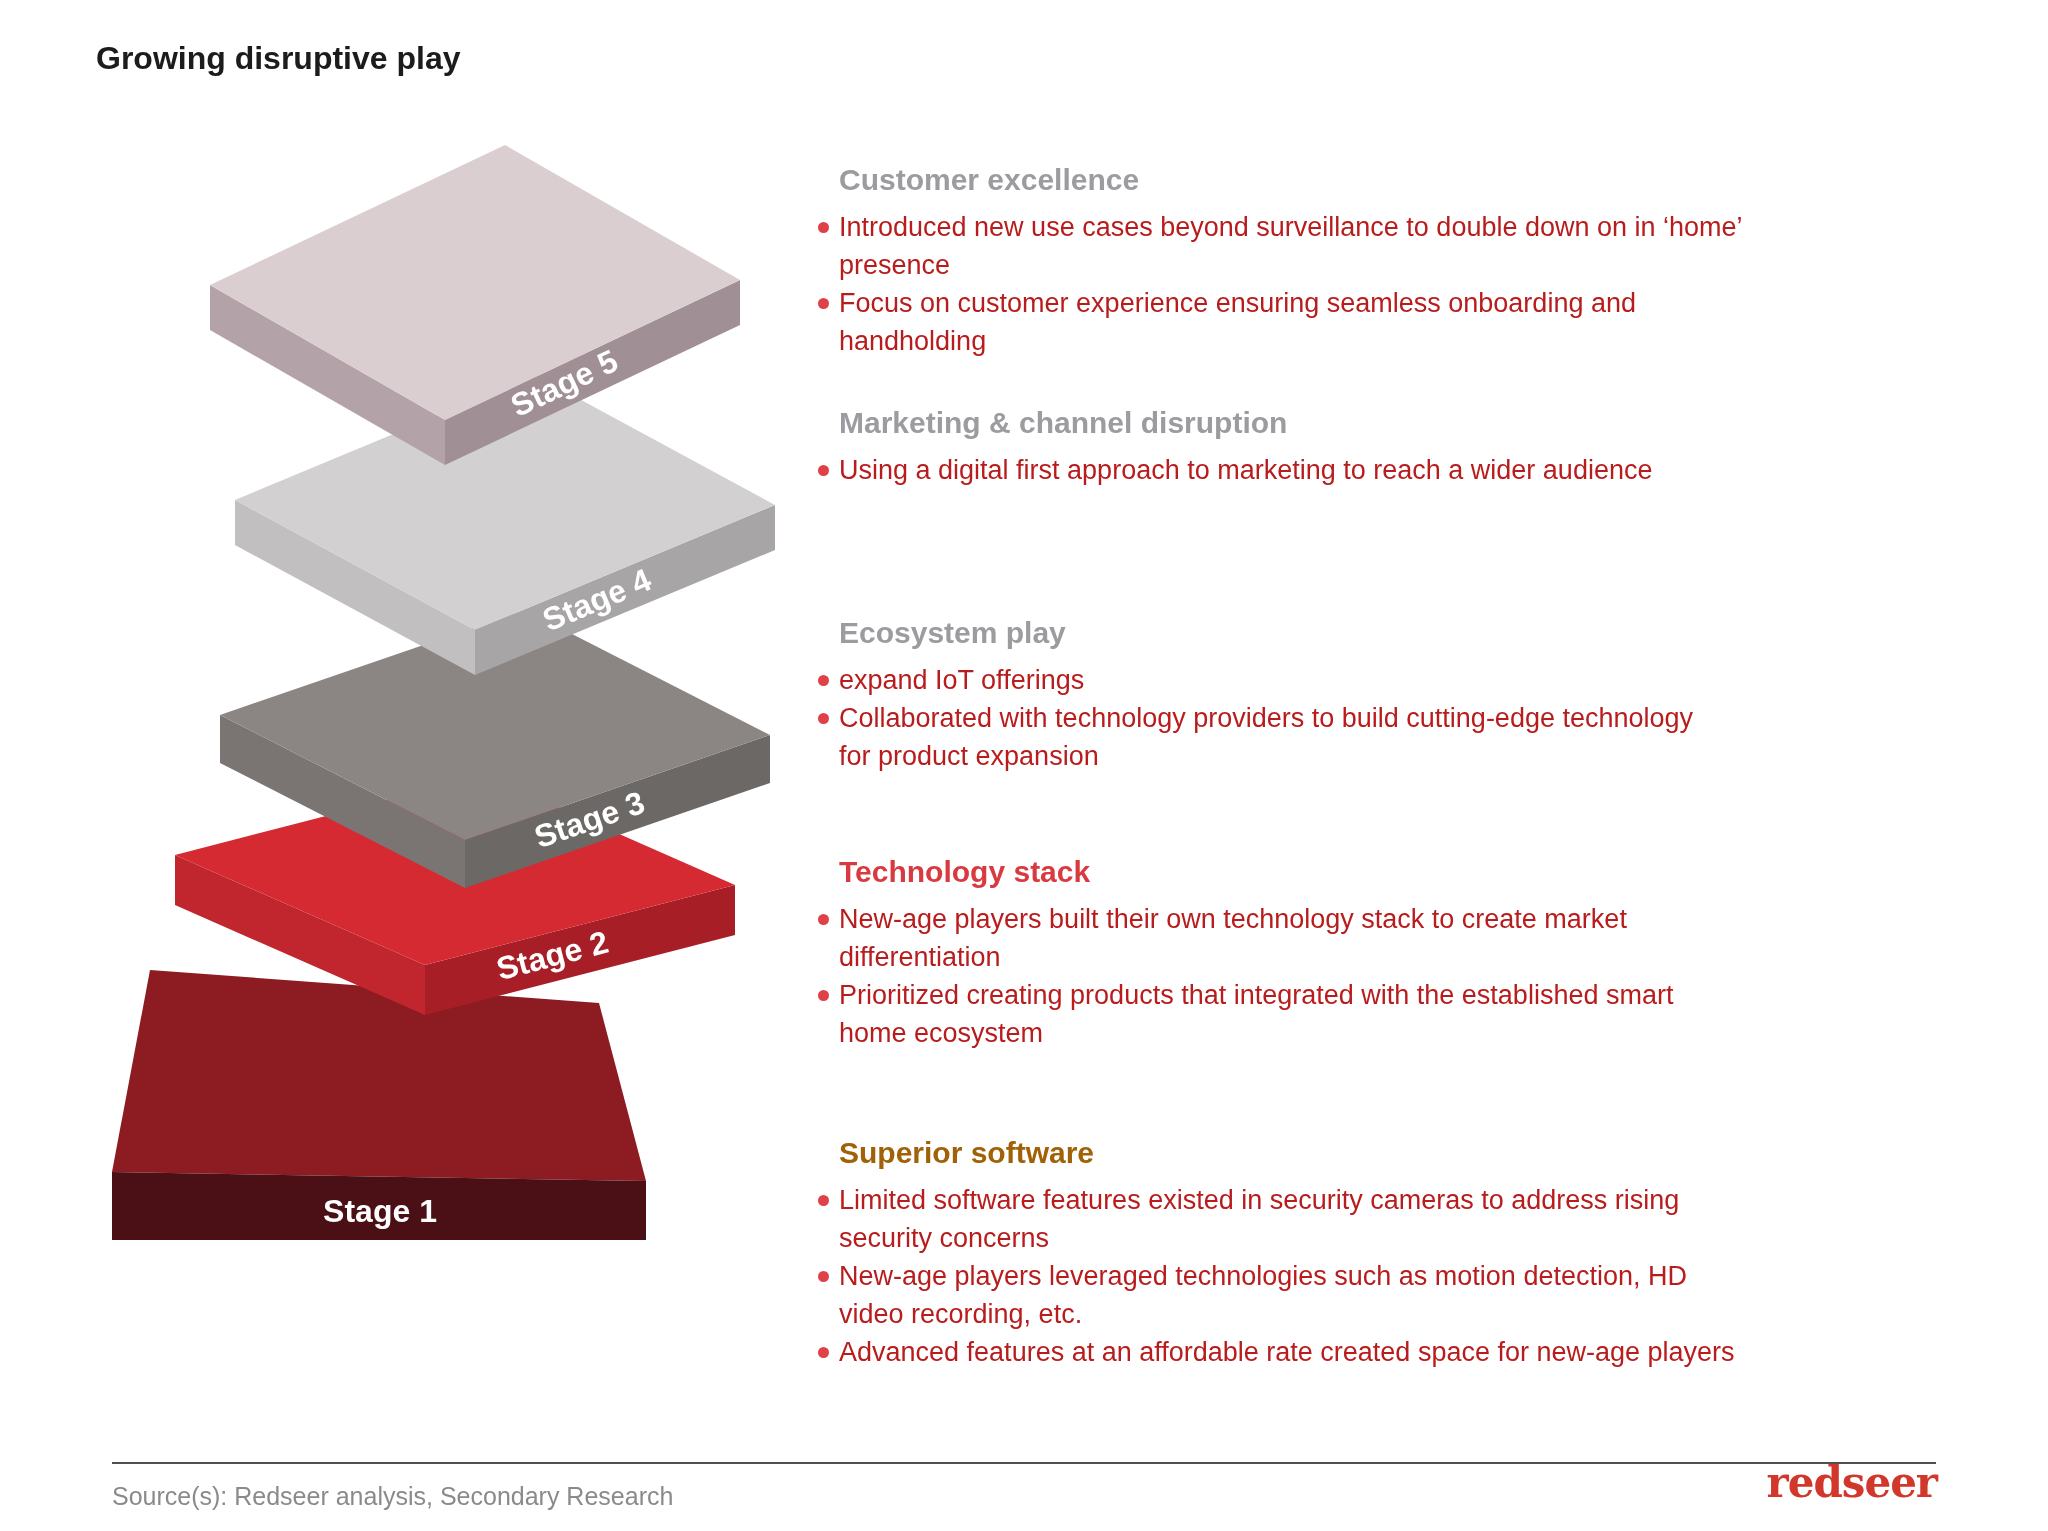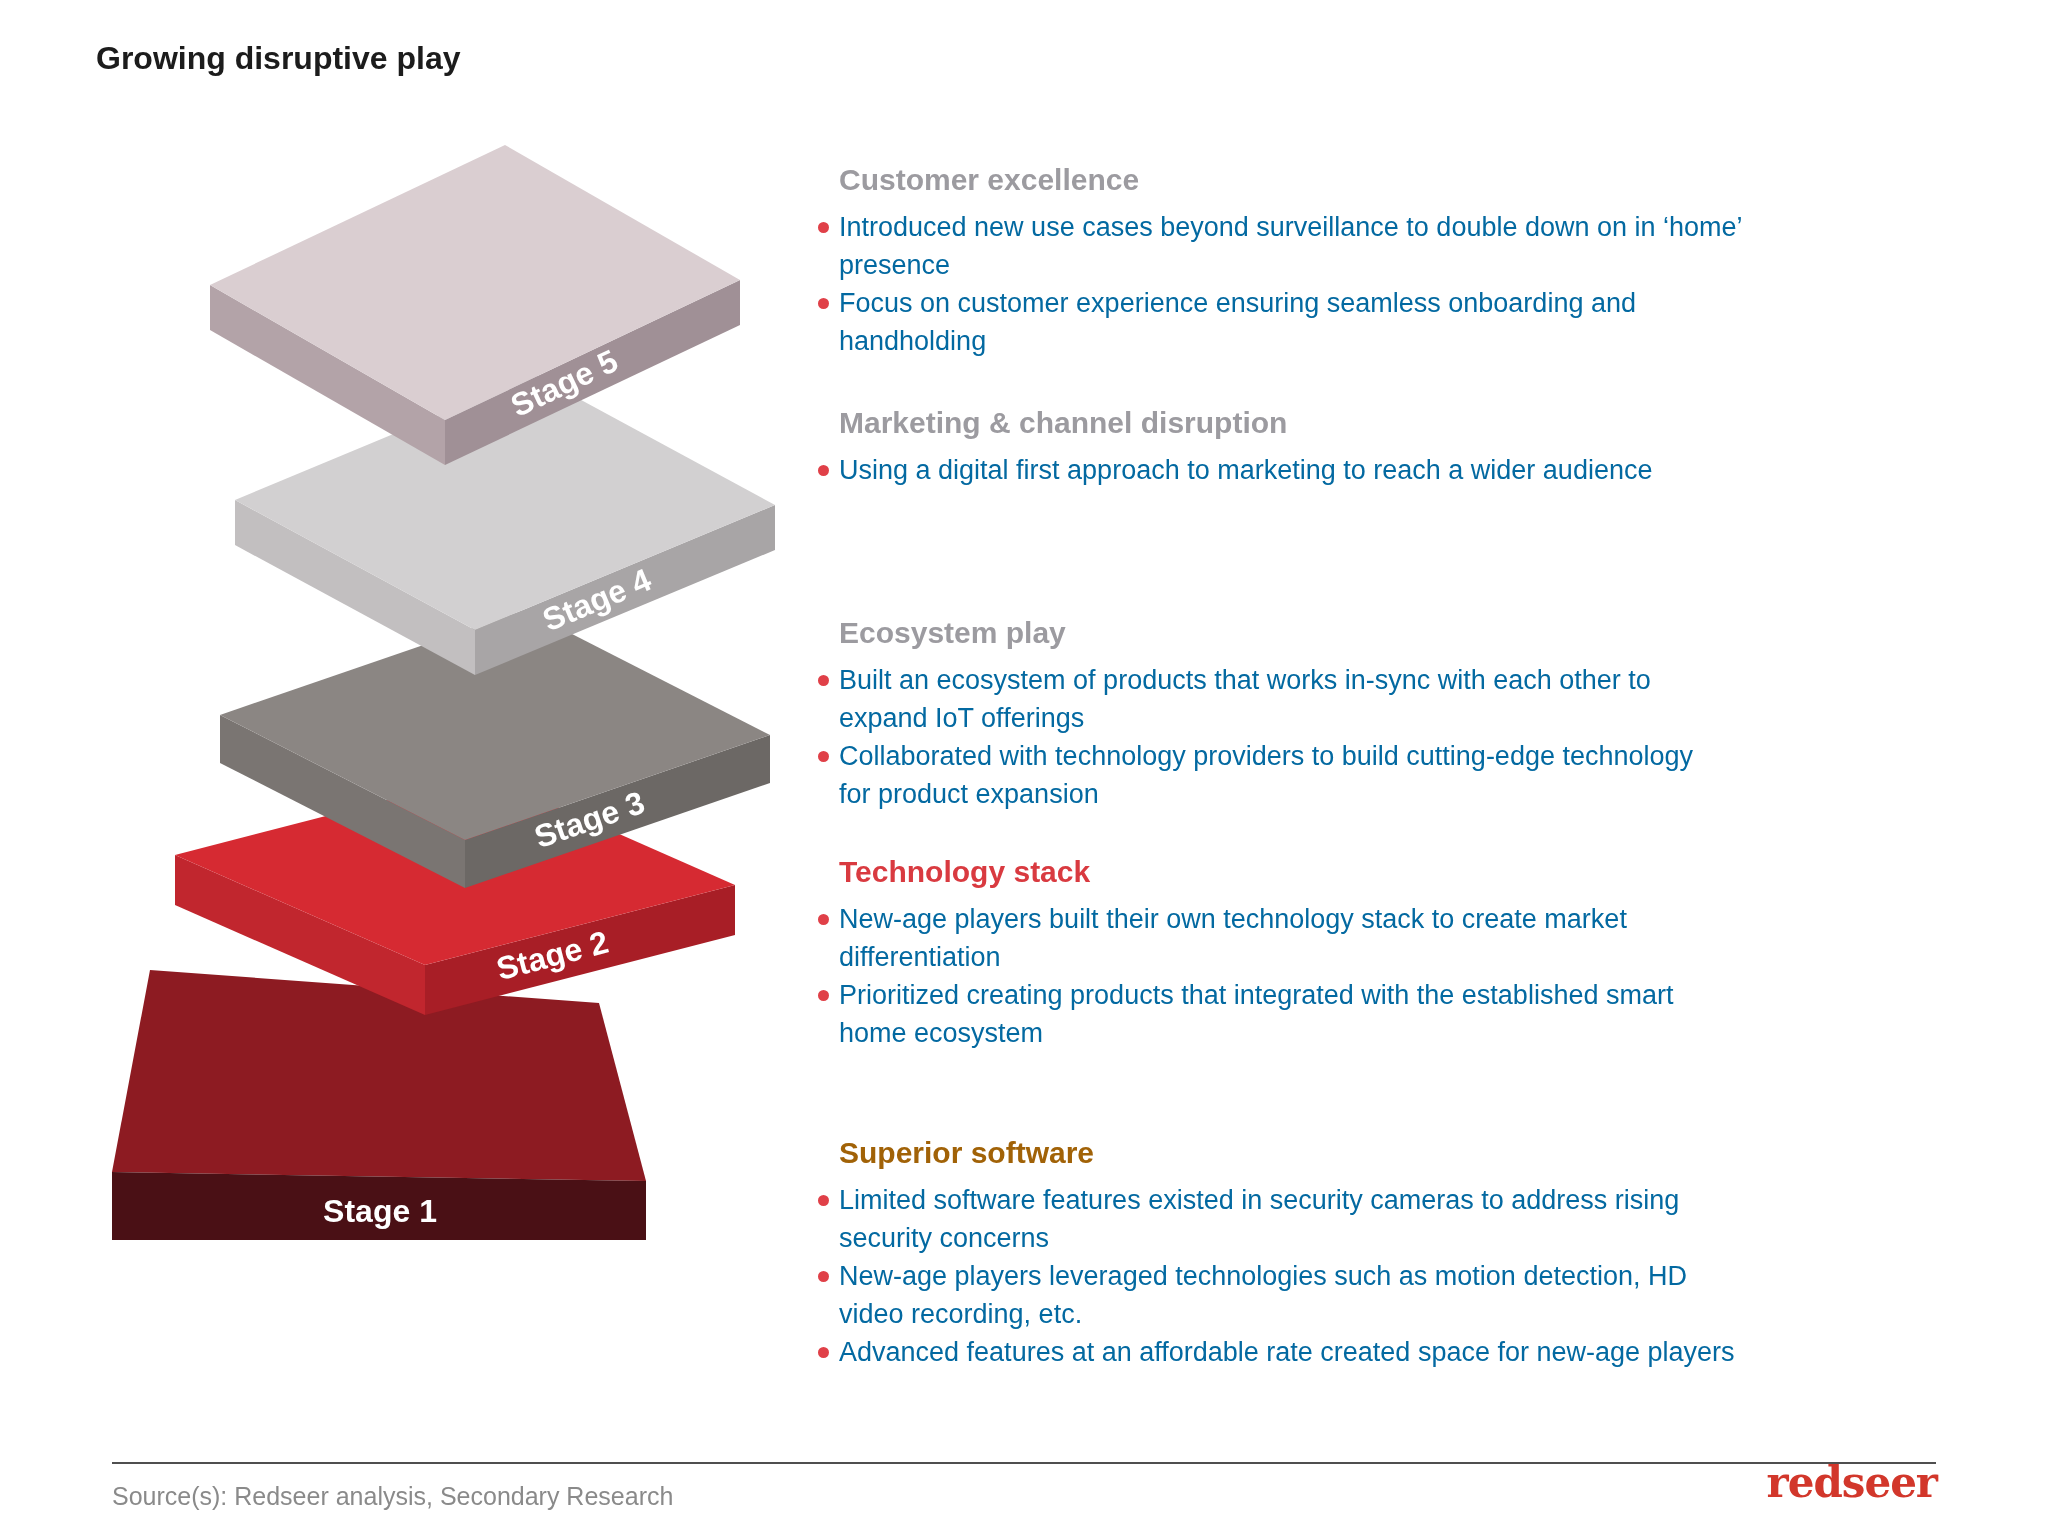--- a/index.html
+++ b/index.html
@@ -15,21 +15,21 @@
   .section{position:absolute;left:818px;width:1176px;}
   .section h2{
     margin:0 0 8px 21px;font-size:30px;font-weight:700;line-height:40px;letter-spacing:0;
   }
   .bullet{display:flex;align-items:flex-start;}
   .bullet .dot{
     flex:none;width:11px;height:11px;border-radius:50%;margin:14px 10px 0 0;
   }
   .bullet .lines{flex:1;}
   .bullet .lines div{
-    font-size:27px;line-height:38px;color:#0369a1;letter-spacing:0;
+    font-size:27px;line-height:38px;color:#b91c1c;letter-spacing:0;
   }
   
   svg text.stage-label{
     font-family:"Liberation Sans", sans-serif;font-weight:700;font-size:32px;
     text-anchor:middle;
   }
   
   .footer-rule{position:absolute;left:112px;top:1462px;width:1824px;height:2px;background:#4f4f4f;}
   .source-text{position:absolute;left:112px;top:1482px;font-size:25px;color:#8a8a8a;}
   .logo{
@@ -105,21 +105,20 @@
       <div>Using a digital first approach to marketing to reach a wider audience</div>
     </div>
   </div>
 </div>
 
 <div class="section" style="top:613px">
   <h2 style="color: rgb(156, 155, 160);">Ecosystem play</h2>
   <div class="bullet">
     <span class="dot" style="background-color: rgb(224, 64, 72);"></span>
     <div class="lines">
-      <div>Built an ecosystem of products that works in-sync with each other to</div>
       <div>expand IoT offerings</div>
     </div>
   </div>
   <div class="bullet">
     <span class="dot" style="background-color: rgb(224, 64, 72);"></span>
     <div class="lines">
       <div>Collaborated with technology providers to build cutting-edge technology</div>
       <div>for product expansion</div>
     </div>
   </div>

